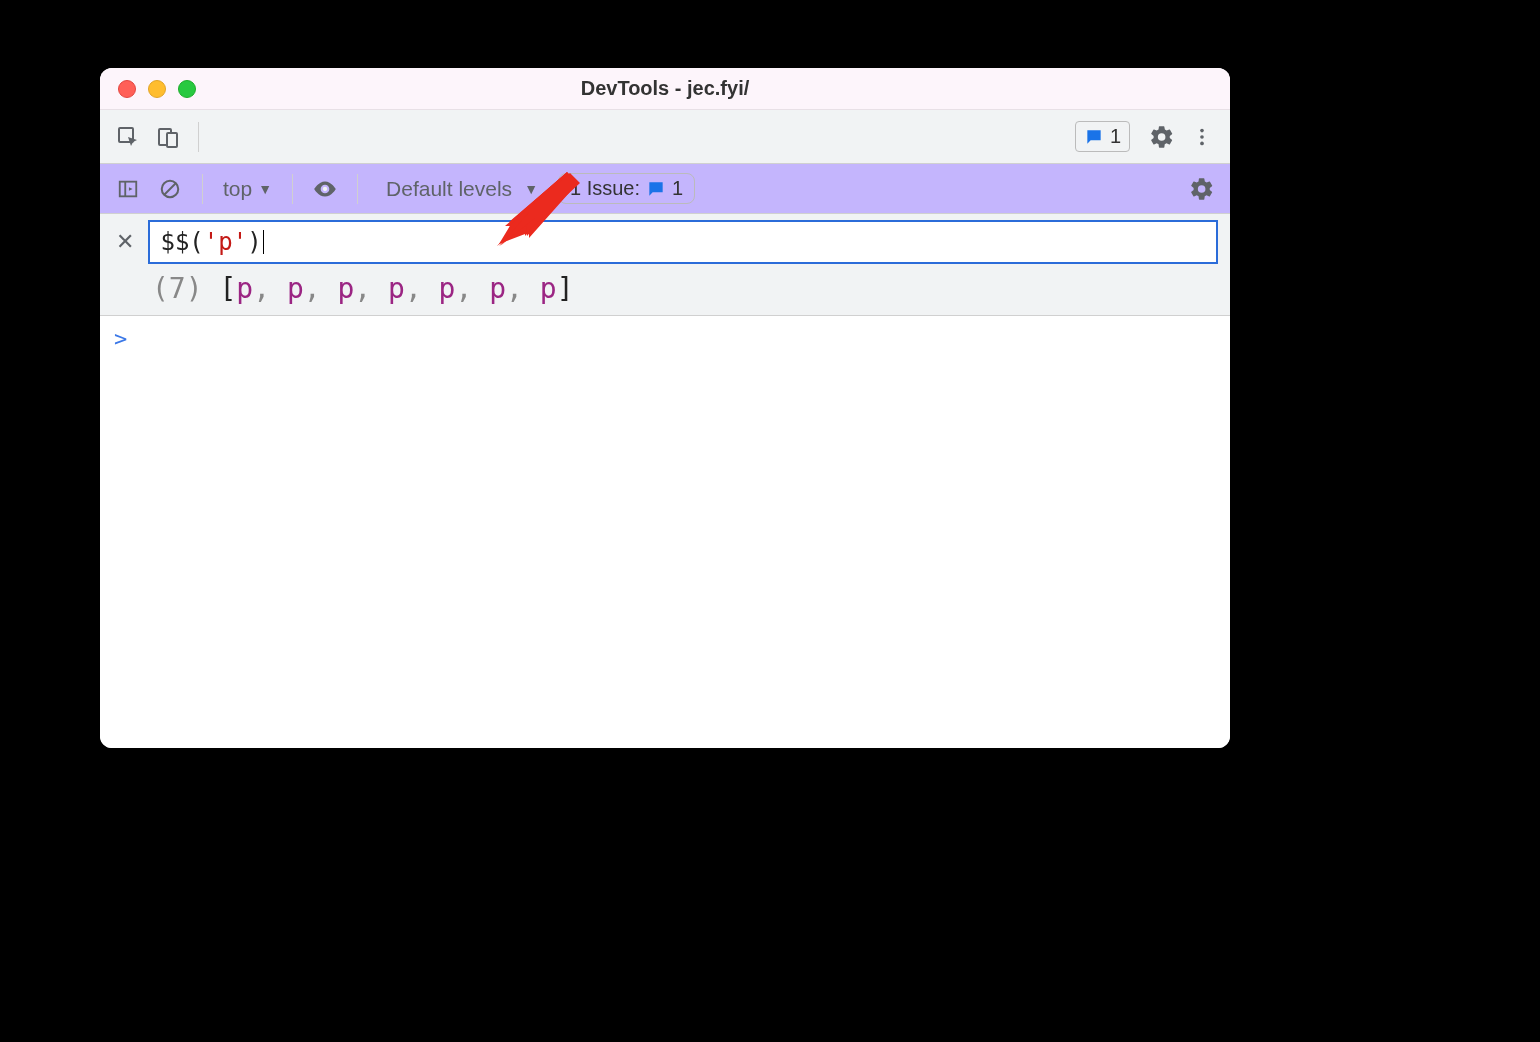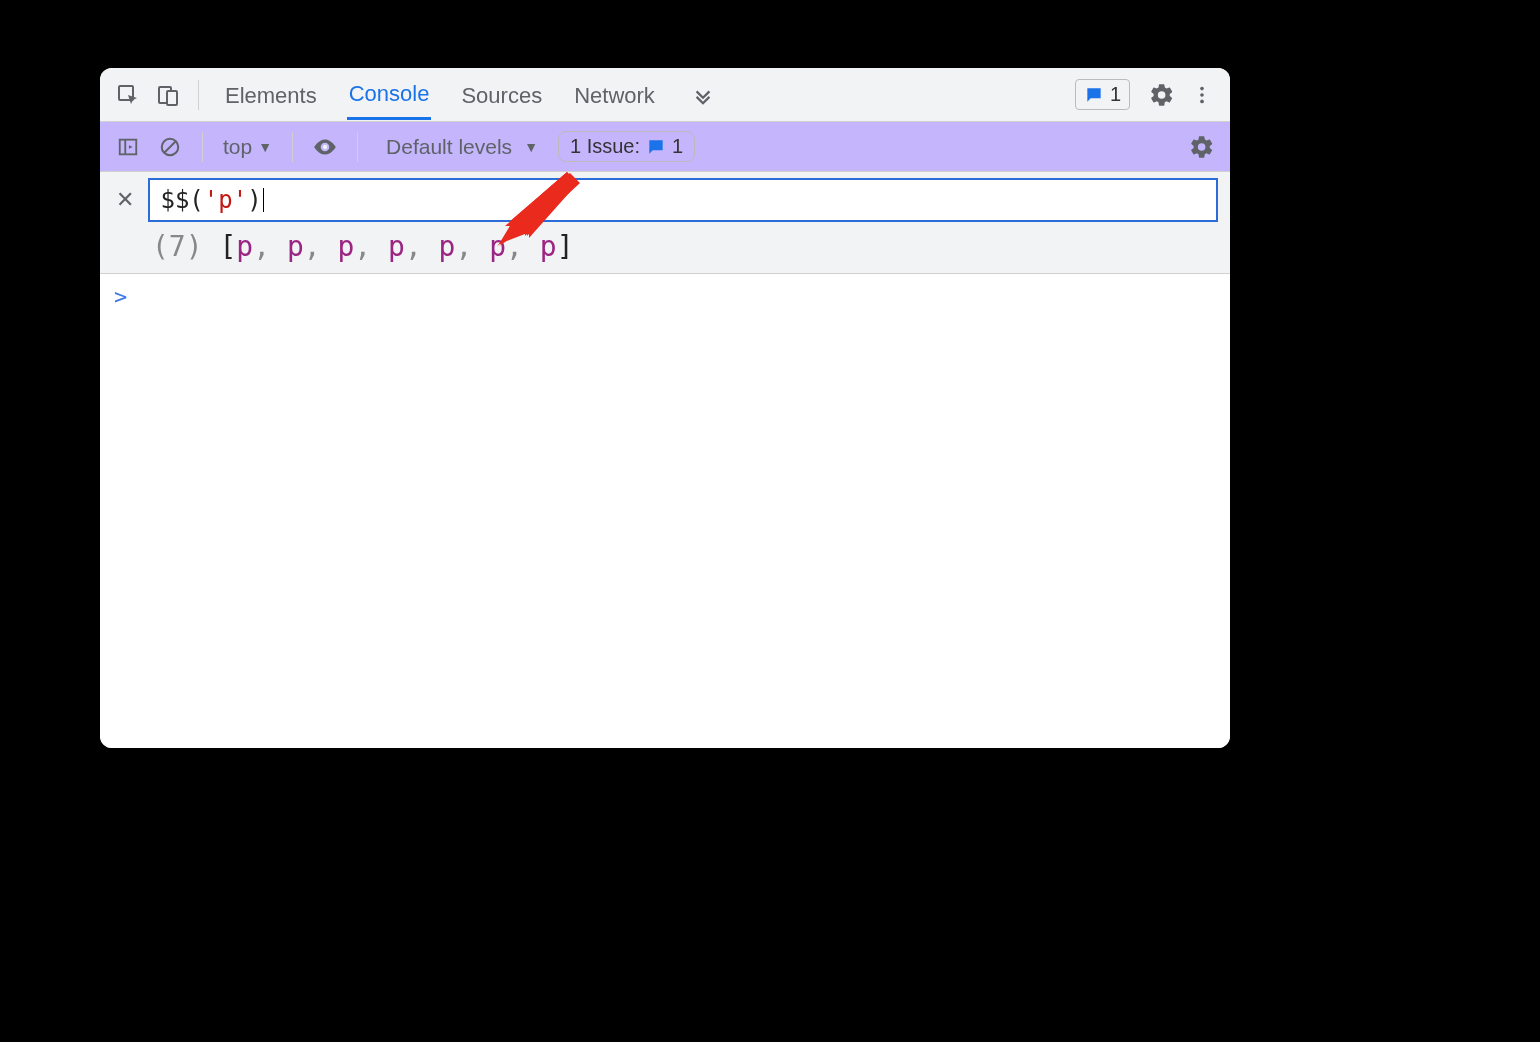--- a/index.html
+++ b/index.html
@@ -145,47 +145,43 @@
     pointer-events:none;
   }
   svg { display:block; }
   .chev-down { font-size:14px; color:#5f6368; }
 </style>
 </head>
 <body>
 
 <div class="window">
 
+  <div class="titlebar">
+    <div class="traffic-lights">
+      <div class="tl tl-red"></div>
+      <div class="tl tl-yellow"></div>
+      <div class="tl tl-green"></div>
+    </div>
+    <div class="wintitle">DevTools - jec.fyi/</div>
+  </div>
 
   <div class="toolbar">
     <div class="icon-btn">
       <svg width="24" height="24" viewBox="0 0 24 24" fill="none" stroke="#5f6368" stroke-width="2">
         <rect x="3" y="3" width="14" height="14" rx="1"></rect>
         <path d="M12 12 L21 15 L17 17 L15 21 Z" fill="#5f6368" stroke="none"></path>
       </svg>
     </div>
     <div class="icon-btn">
       <svg width="24" height="24" viewBox="0 0 24 24" fill="none" stroke="#5f6368" stroke-width="2">
         <rect x="3" y="4" width="12" height="16" rx="1"></rect>
         <rect x="11" y="8" width="10" height="14" rx="1" fill="#f1f3f4"></rect>
       </svg>
     </div>
     <div class="sep"></div>
-    <div class="tabs">
-      <div class="tab">Elements</div>
-      <div class="tab active">Console</div>
-      <div class="tab">Sources</div>
-      <div class="tab">Network</div>
-      <div class="icon-btn">
-        <svg width="22" height="22" viewBox="0 0 24 24" fill="none" stroke="#5f6368" stroke-width="2.5">
-          <path d="M5 8 L12 15 L19 8"></path>
-            <path d="M5 14 L12 21 L19 14"></path>
-        </svg>
-      </div>
-    </div>
     <div class="spacer"></div>
     <div class="badge-box">
       <span class="msg-icon">
         <svg width="20" height="20" viewBox="0 0 24 24" fill="#1a73e8">
             <path d="M4 4h16v12H8l-4 4z"></path>
           </svg>
       </span>
       <span>1</span>
     </div>
     <div class="icon-btn" style="margin-left:10px;">

